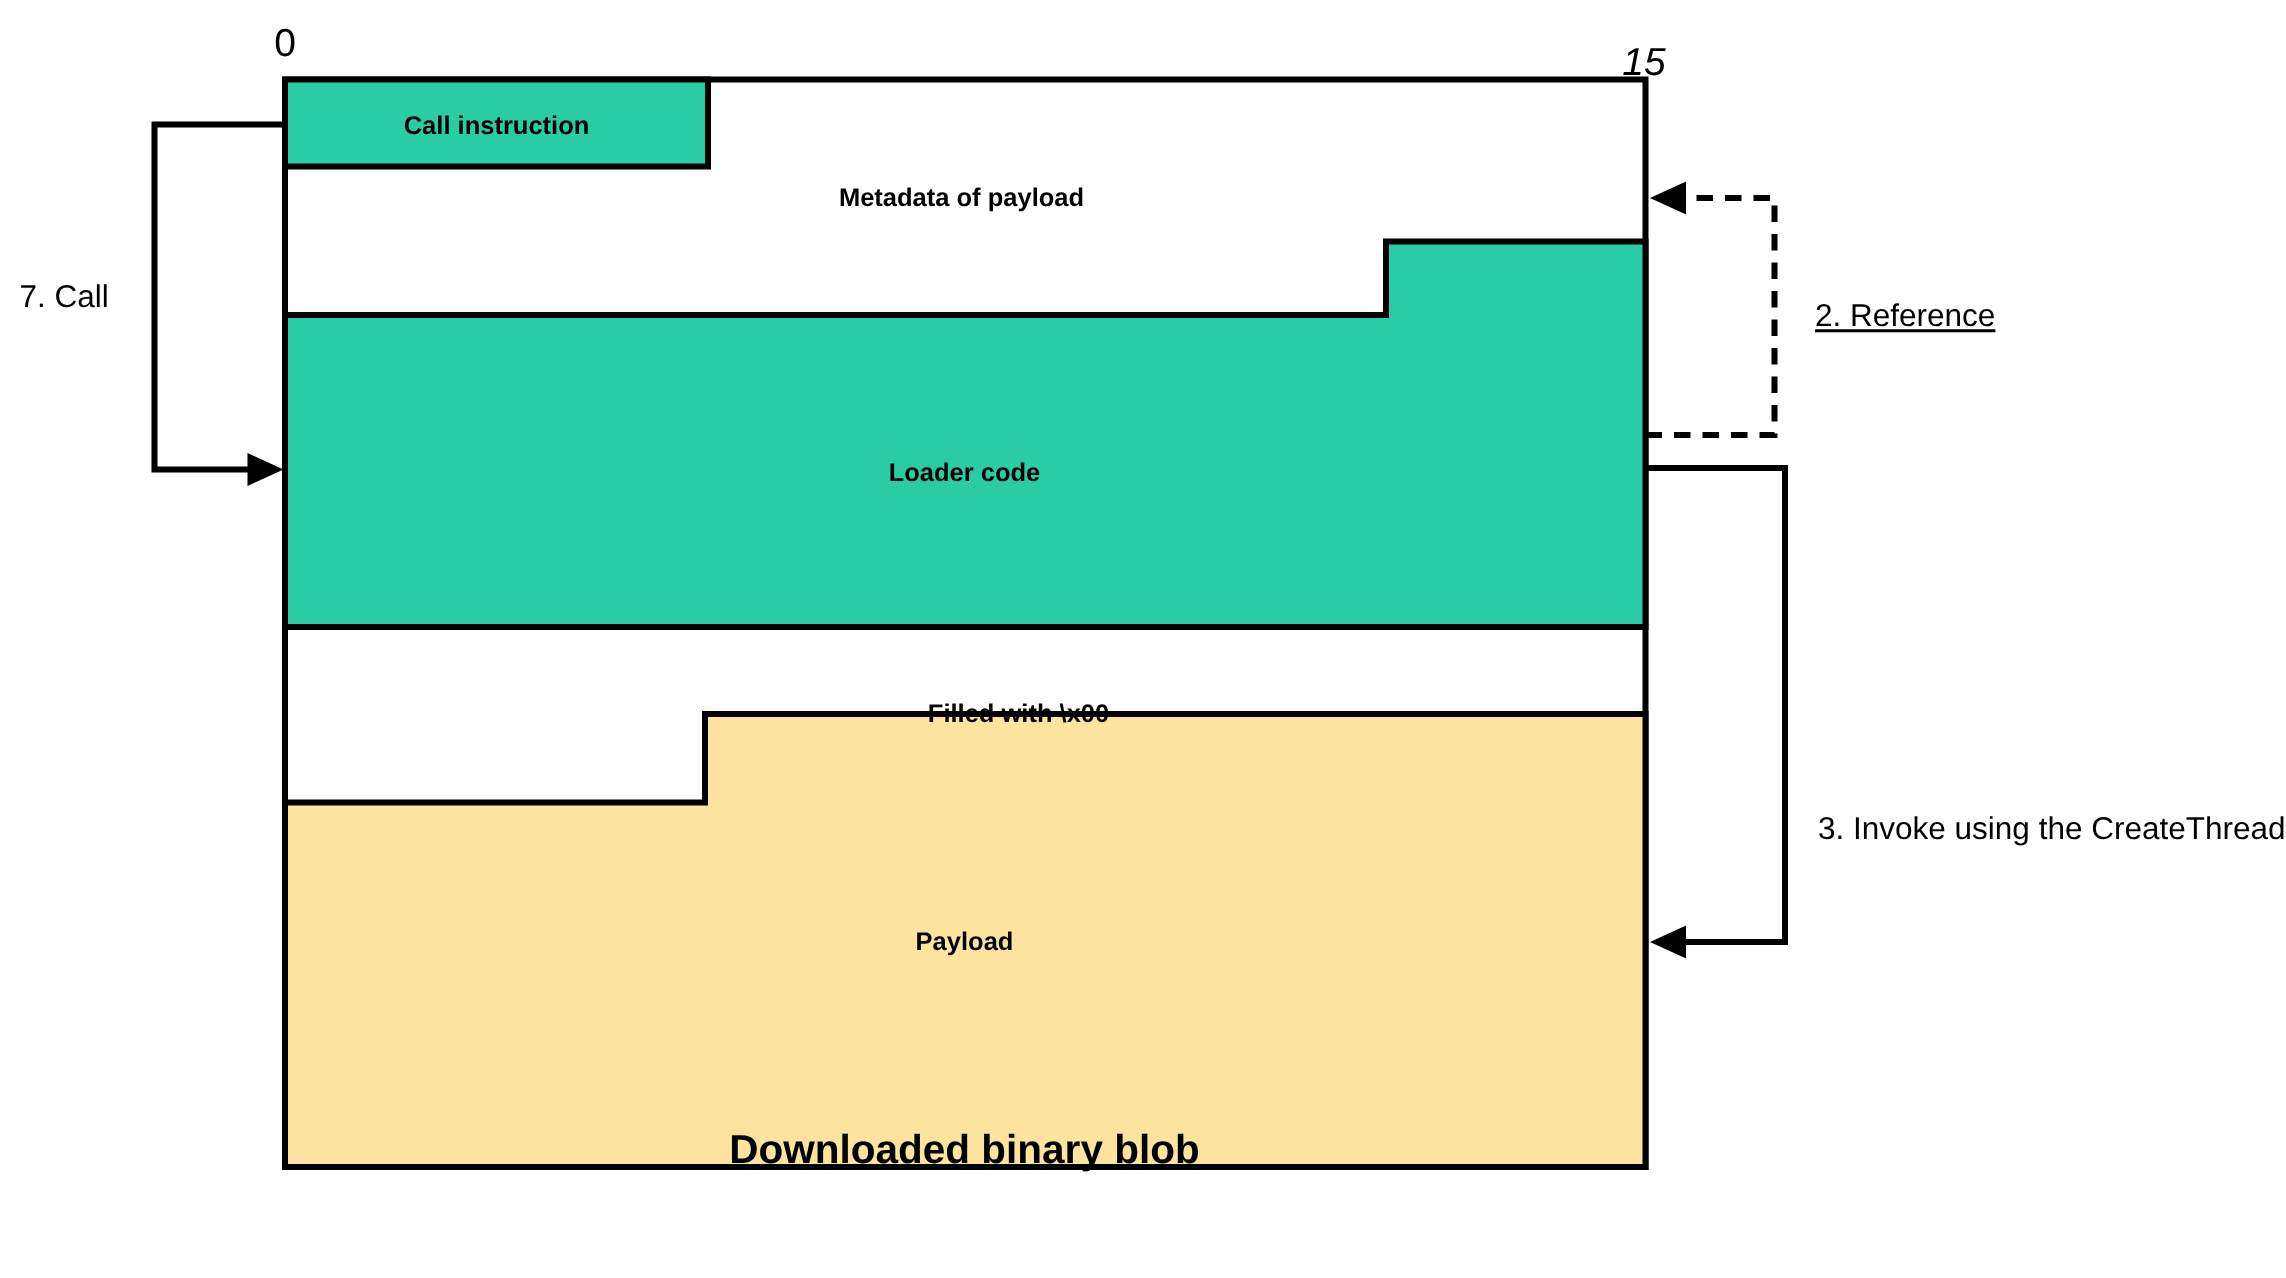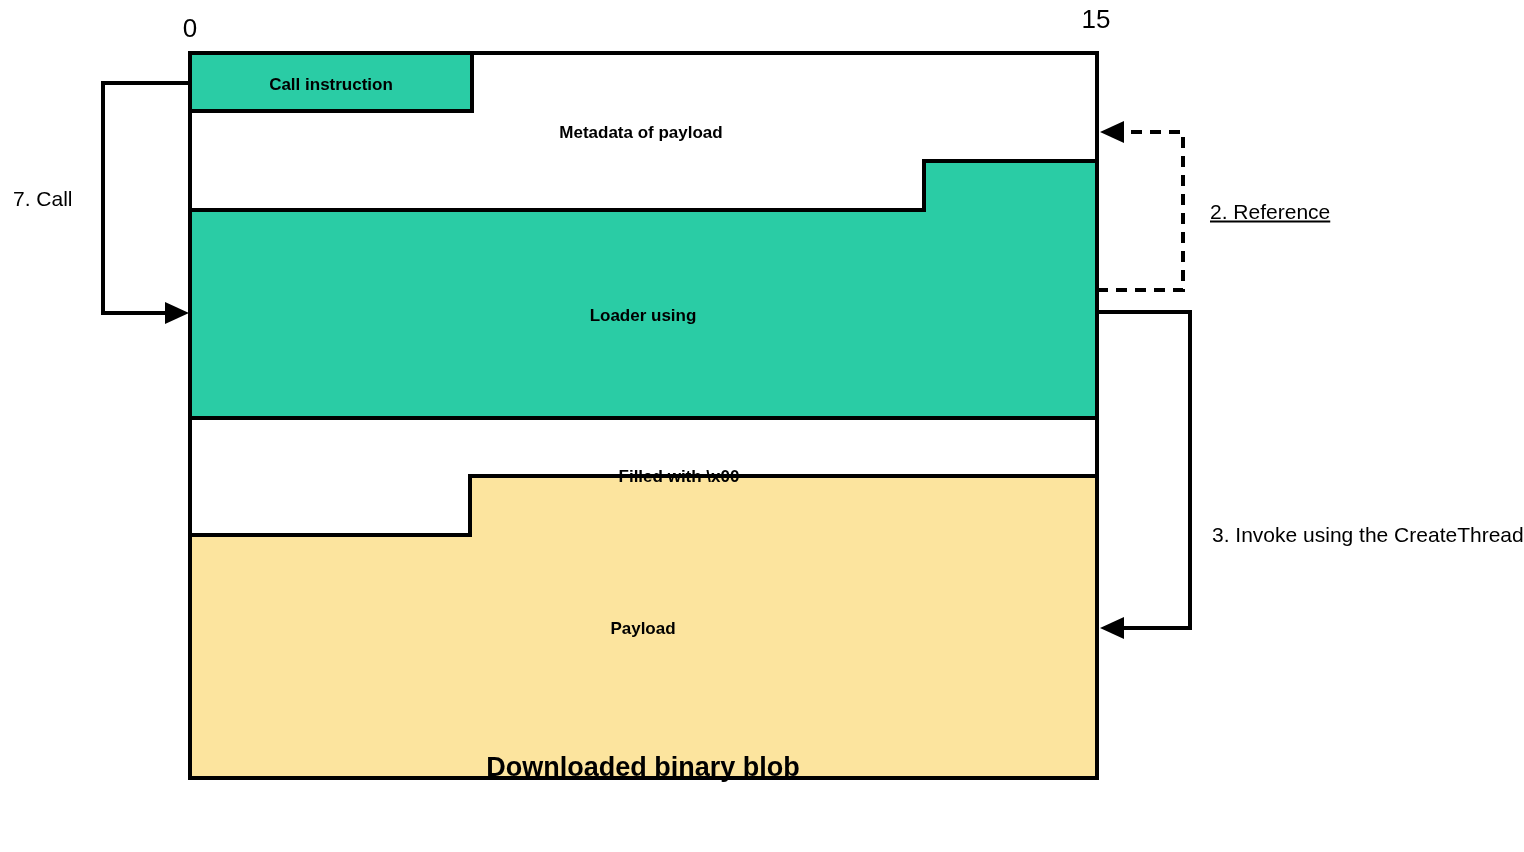--- a/index.html
+++ b/index.html
@@ -70,27 +70,27 @@
     <polygon points="189,313 165,302 165,324" fill="#000000"></polygon>
 
     <path d="M 1097 290 L 1183 290 L 1183 132 L 1124 132" fill="none" stroke="#000000" stroke-width="4" stroke-dasharray="11 8"></path>
     <polygon points="1100,132 1124,121 1124,143" fill="#000000"></polygon>
 
     <path d="M 1097 312 L 1190 312 L 1190 628 L 1124 628" fill="none" stroke="#000000" stroke-width="4"></path>
     <polygon points="1100,628 1124,617 1124,639" fill="#000000"></polygon>
   </svg>
 
   <div class="lbl axis-label centered" style="left:190px; top:28px;">0</div>
-  <div class="lbl axis-label centered" style="left:1096px; top:19px;">15</div>
+  <div class="lbl axis-label centered" style="left:1096px; top:41px;font-style:italic;">15</div>
 
   <div class="lbl block-label centered" style="left:331px; top:84px;">Call instruction</div>
   <div class="lbl block-label centered" style="left:641px; top:132px;">Metadata of payload</div>
-  <div class="lbl block-label centered" style="left:643px; top:315px;">Loader using</div>
+  <div class="lbl block-label centered" style="left:643px; top:315px;">Loader code</div>
   <div class="lbl block-label centered" style="left:643px; top:476px;margin-left:36px;">Filled with \x00</div>
   <div class="lbl block-label centered" style="left:643px; top:628px;">Payload</div>
 
   <div class="lbl annotation-label vcentered" style="left:13px; top:198px;">7. Call</div>
   <div class="lbl annotation-label vcentered" style="left:1210px; top:211px;text-decoration:underline;">2. Reference</div>
-  <div class="lbl annotation-label vcentered" style="left:1212px; top:534px;text-align:center;">3. Invoke using the CreateThread</div>
+  <div class="lbl annotation-label vcentered" style="left:1212px; top:553px;text-align:center;">3. Invoke using the CreateThread</div>
 
   <div class="lbl caption-label centered" style="left:643px; top:767px;">Downloaded binary blob</div>
 
 </div>
 
 </body></html>

